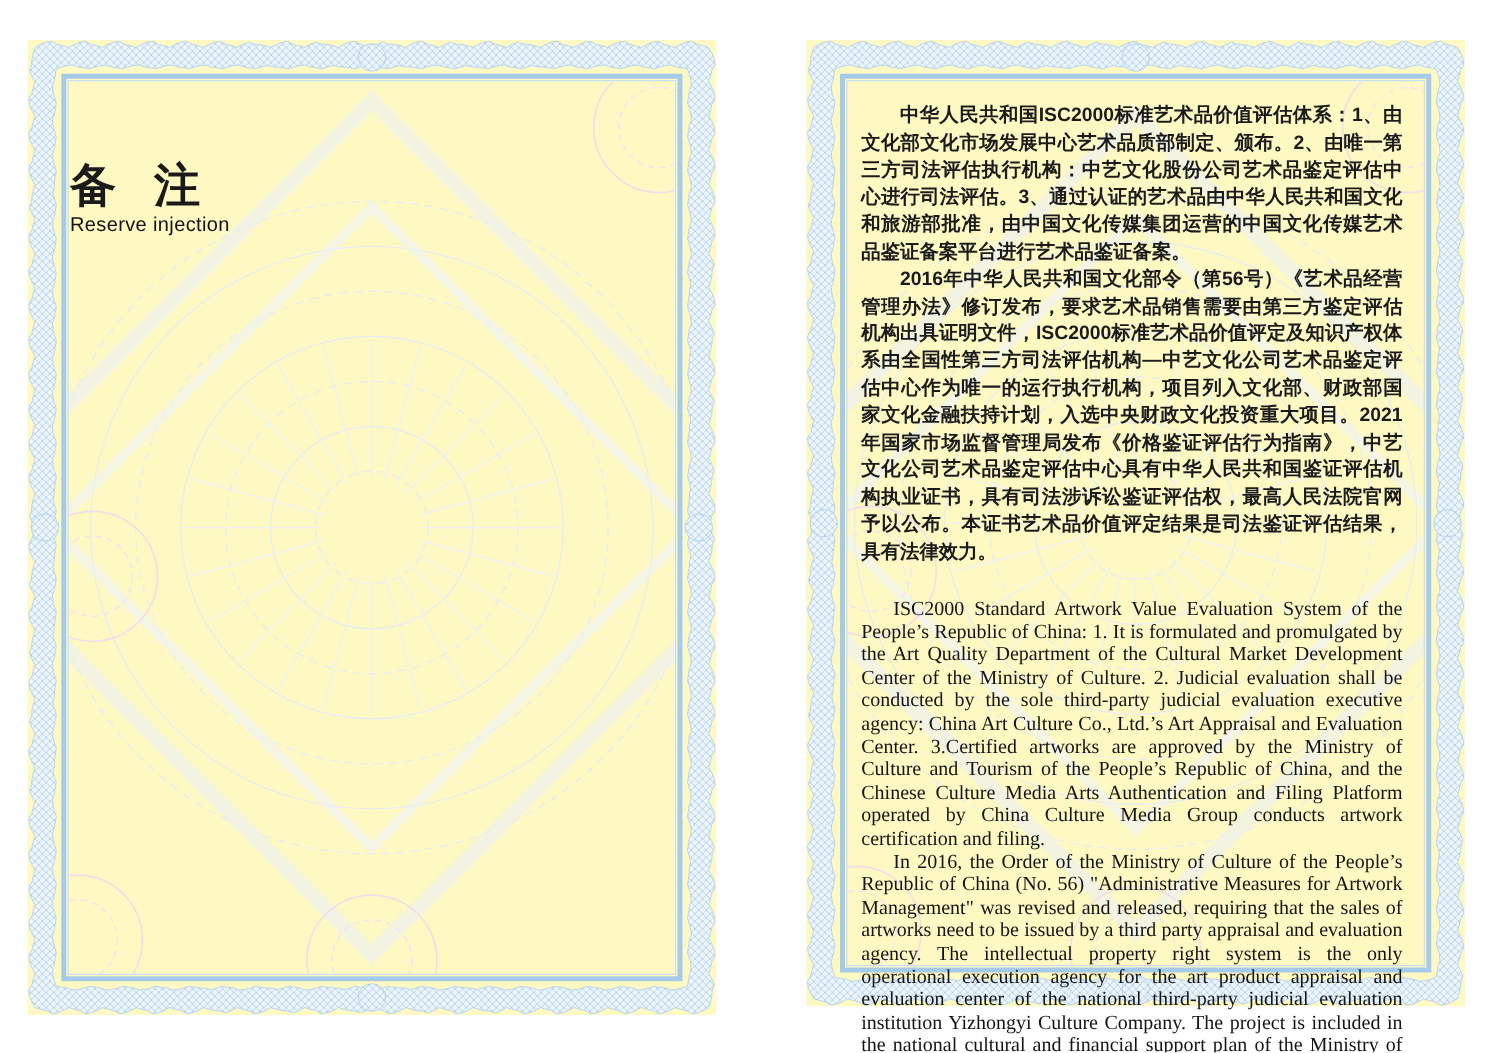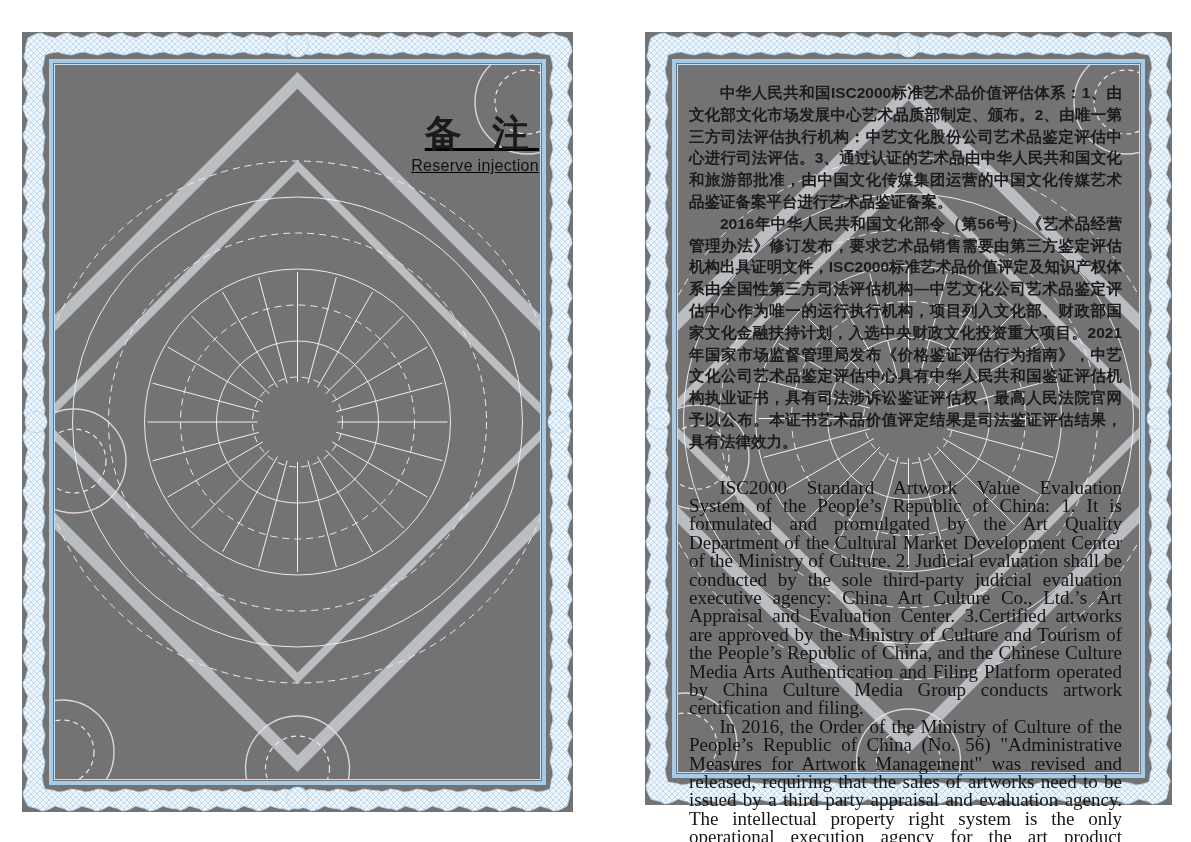--- a/index.html
+++ b/index.html
@@ -1,43 +1,43 @@
 <!DOCTYPE html>
 <html><head>
 <meta charset="utf-8">
 <style>
   html,body{margin:0;padding:0;background:#ffffff;}
   .canvas{
     position:relative;width:1191px;height:842px;background:#ffffff;overflow:hidden;
     font-family:"Liberation Sans",sans-serif;
   }
-  .page{position:absolute;background:#737373;}
+  .page{position:absolute;background:#fef9c3;}
   .page-left{left:22px;top:32px;width:551px;height:780px;}
   .page-right{left:645px;top:32px;width:527px;height:773px;}
   svg.deco{position:absolute;left:0;top:0;pointer-events:none;}
   .frame{position:absolute;inset:27px;border:4px solid #a6cbe9;}
   .frame::after{content:"";position:absolute;inset:1px;border:1px solid #c9dff3;}
   .content{position:absolute;}
-  .content-left{inset:34px;padding-top:46px;text-align:right;text-decoration:underline;}
+  .content-left{inset:34px;padding-top:61px;text-align:left;}
   .title-cn{
     font-size:37px;font-weight:700;color:#1a1a1a;letter-spacing:10px;
     font-family:"Liberation Sans",sans-serif;line-height:1.2;
   }
   .title-en{
     font-size:16px;font-weight:400;color:#111111;margin-top:1px;letter-spacing:0.3px;
     font-family:"Liberation Sans",sans-serif;
   }
   .content-right{left:44px;right:50px;top:50px;bottom:30px;}
   .cn{
     margin:0;font-size:15.5px;line-height:21.8px;font-weight:700;color:#1b1b1b;
     text-align:justify;text-indent:2em;font-family:"Liberation Sans",sans-serif;
   }
   .en-block{margin-top:26px;}
   .en{
-    margin:0;font-size:19px;line-height:18.4px;font-weight:400;color:#141414;
+    margin:0;font-size:16px;line-height:18.4px;font-weight:400;color:#141414;
     text-align:justify;text-indent:1.6em;font-family:"Liberation Serif",serif;
   }
 </style>
 </head>
 <body>
 
 <svg width="0" height="0" style="position:absolute" aria-hidden="true">
   <defs>
     <pattern id="mesh" width="6" height="6" patternUnits="userSpaceOnUse">
       <path d="M0 3 L3 0 L6 3 L3 6 Z" fill="none" stroke="#aecfeb" stroke-width="0.7"></path>

